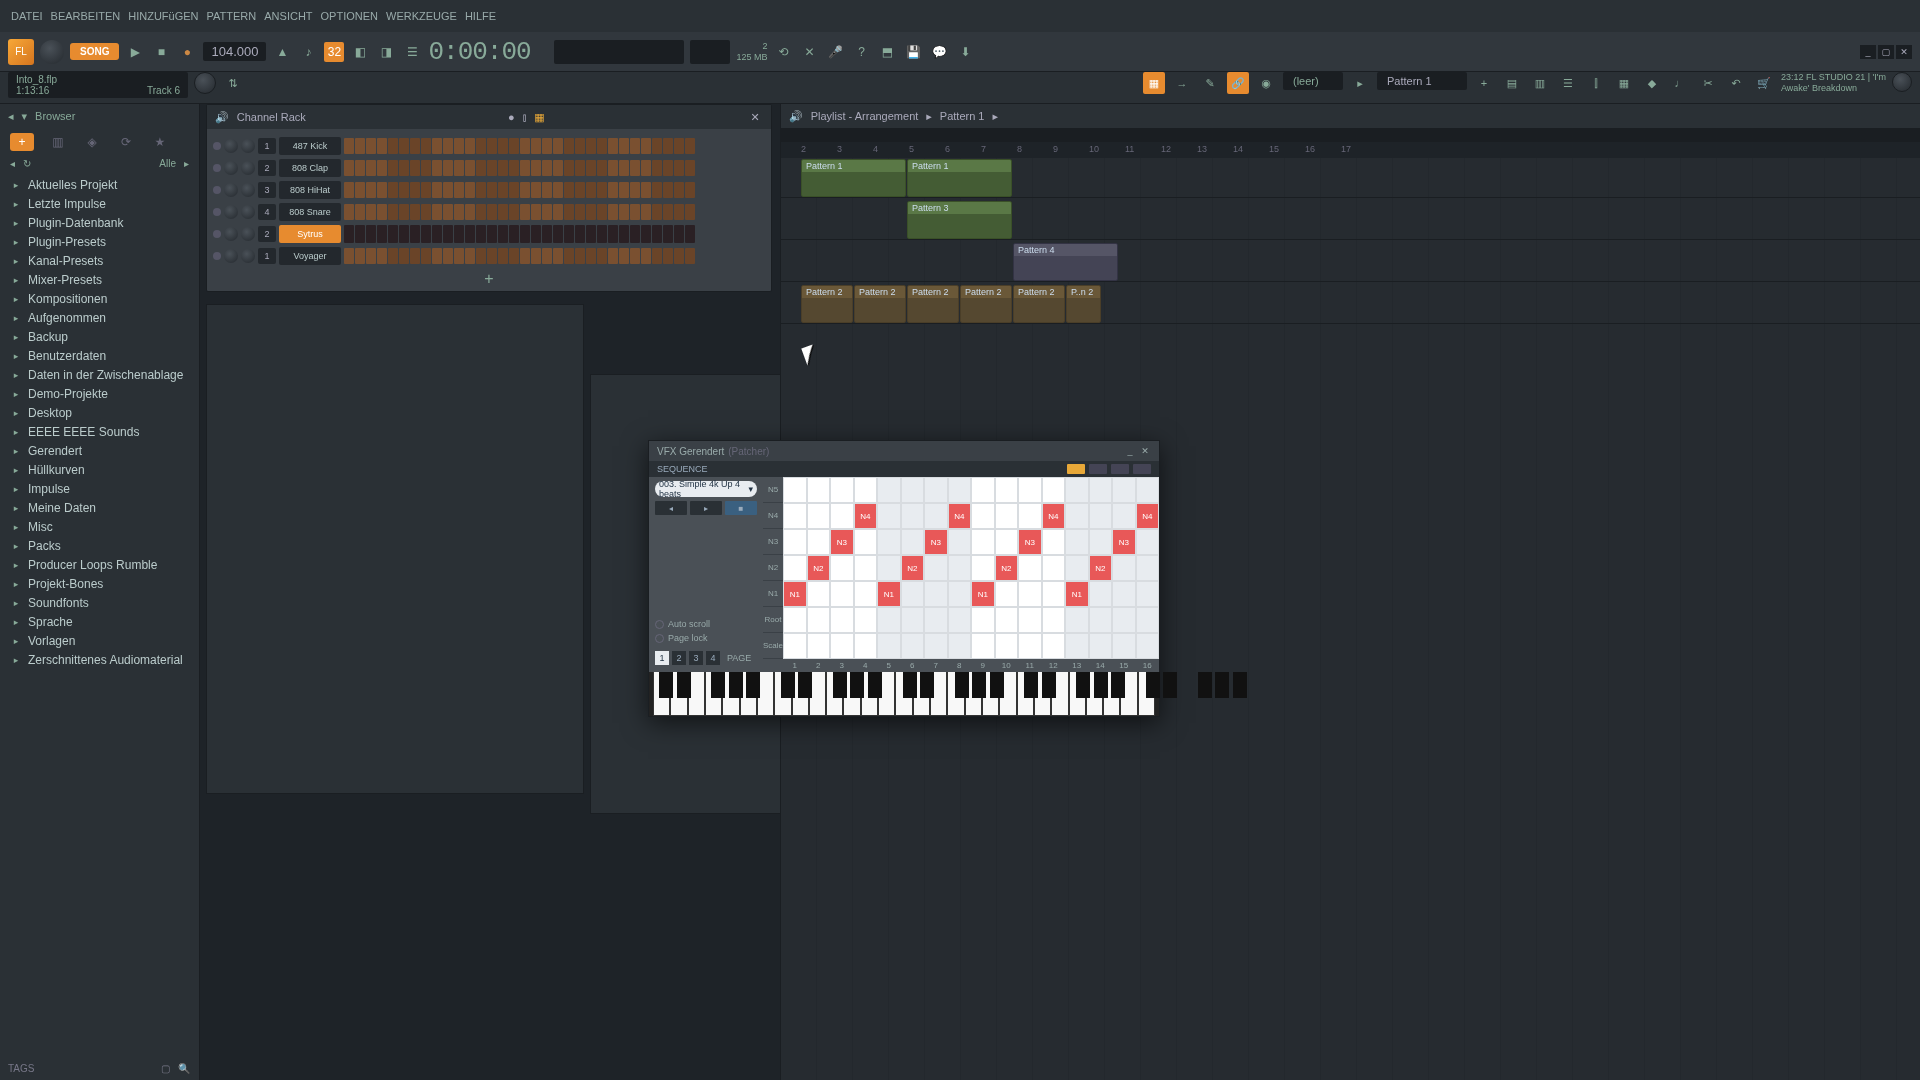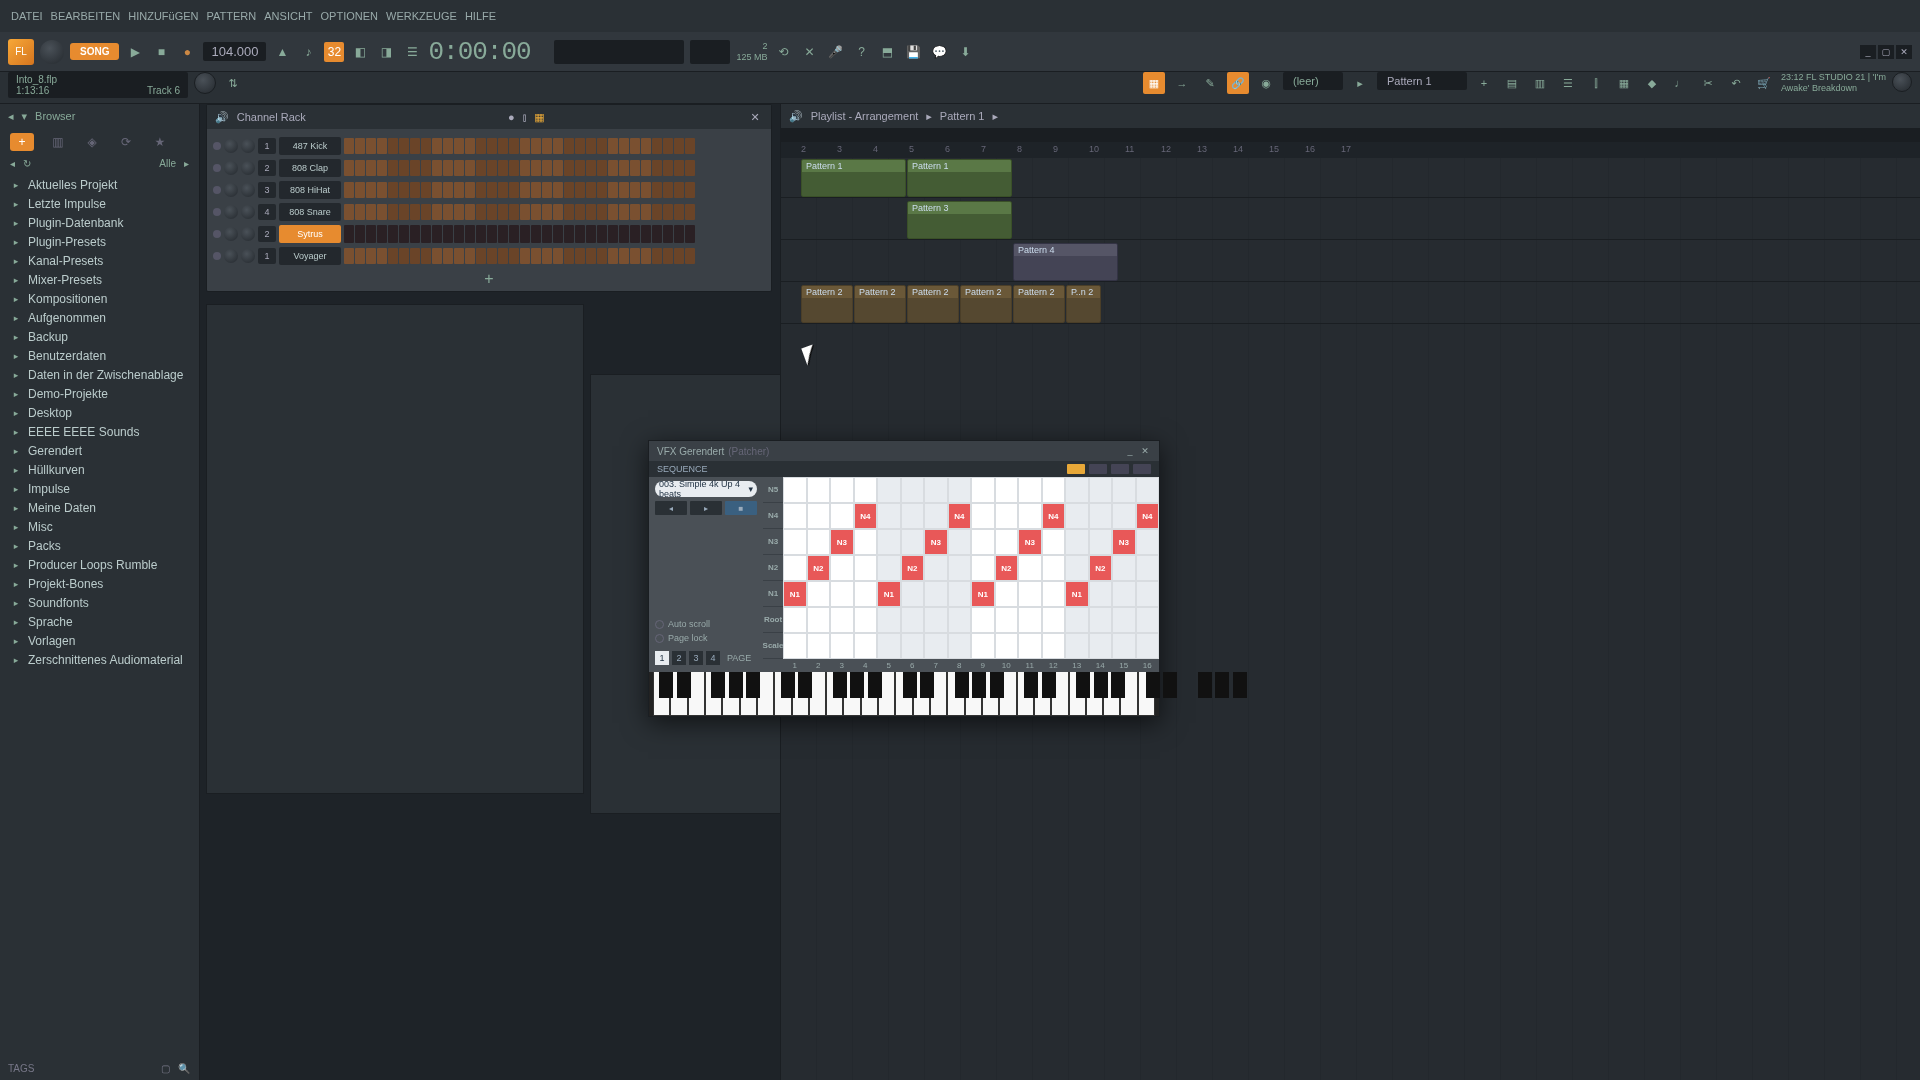--- a/index.html
+++ b/index.html
@@ -101,21 +101,21 @@
 .vfx-transport .tbtn { flex: 1; height: 14px; background: #2a3035; display: flex; align-items: center; justify-content: center; font-size: 8px; color: #9ab; cursor: pointer; border-radius: 1px; }
 .vfx-transport .tbtn.stop { background: #3a6080; }
 .vfx-check { display: flex; align-items: center; gap: 4px; font-size: 9px; color: #9aa; margin-top: 4px; }
 .vfx-check .box { width: 9px; height: 9px; border: 1px solid #667; border-radius: 50%; }
 .vfx-pages { display: flex; gap: 3px; margin-top: 8px; font-size: 9px; }
 .vfx-pages .pg { width: 14px; height: 14px; background: #2a3035; display: flex; align-items: center; justify-content: center; cursor: pointer; color: #9ab; }
 .vfx-pages .pg.sel { background: #e8ecf0; color: #234; }
 .vfx-pages .lbl { color: #9aa; margin-left: 4px; align-self: center; }
 
 .vfx-grid { flex: 1; background: #f0f2f5; position: relative; }
-.vfx-grid-inner { display: grid; grid-template-columns: 20px repeat(16, 1fr); grid-template-rows: repeat(7, 26px); font-weight: bold; }
+.vfx-grid-inner { display: grid; grid-template-columns: 20px repeat(16, 1fr); grid-template-rows: repeat(7, 26px); }
 .vfx-grid-inner .rowlabel { background: #4a5056; color: #9aa; font-size: 8px; display: flex; align-items: center; justify-content: center; border-bottom: 1px solid #3a4046; }
 .vfx-grid-inner .cell { background: #fff; border: 1px solid #d8dce0; }
 .vfx-grid-inner .cell.alt { background: #e8ecf0; }
 .vfx-grid-inner .cell.on { background: #e85858; color: #fff; font-size: 8px; display: flex; align-items: center; justify-content: center; }
 .vfx-colnums { display: grid; grid-template-columns: 20px repeat(16, 1fr); background: #4a5056; }
 .vfx-colnums span { font-size: 8px; color: #9aa; text-align: center; padding: 2px 0; }
 
 .vfx-piano { height: 44px; background: #222; display: flex; position: relative; padding: 0 4px; }
 .vfx-piano .wkey { flex: 1; background: #f8f8f8; border: 1px solid #333; border-top: none; }
 .vfx-piano .bkeys { position: absolute; top: 0; left: 4px; right: 4px; height: 26px; display: flex; }

